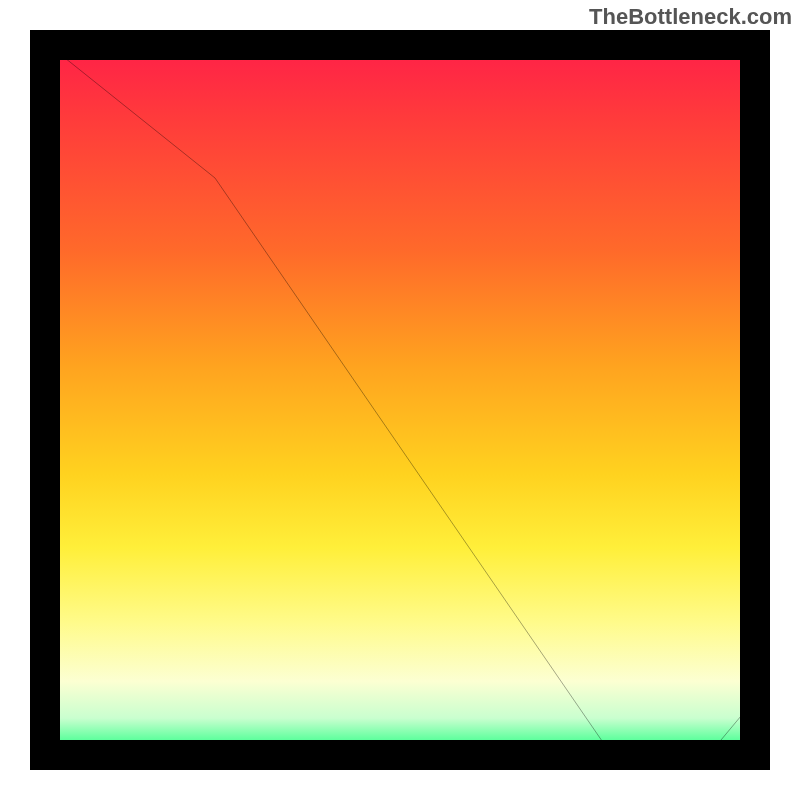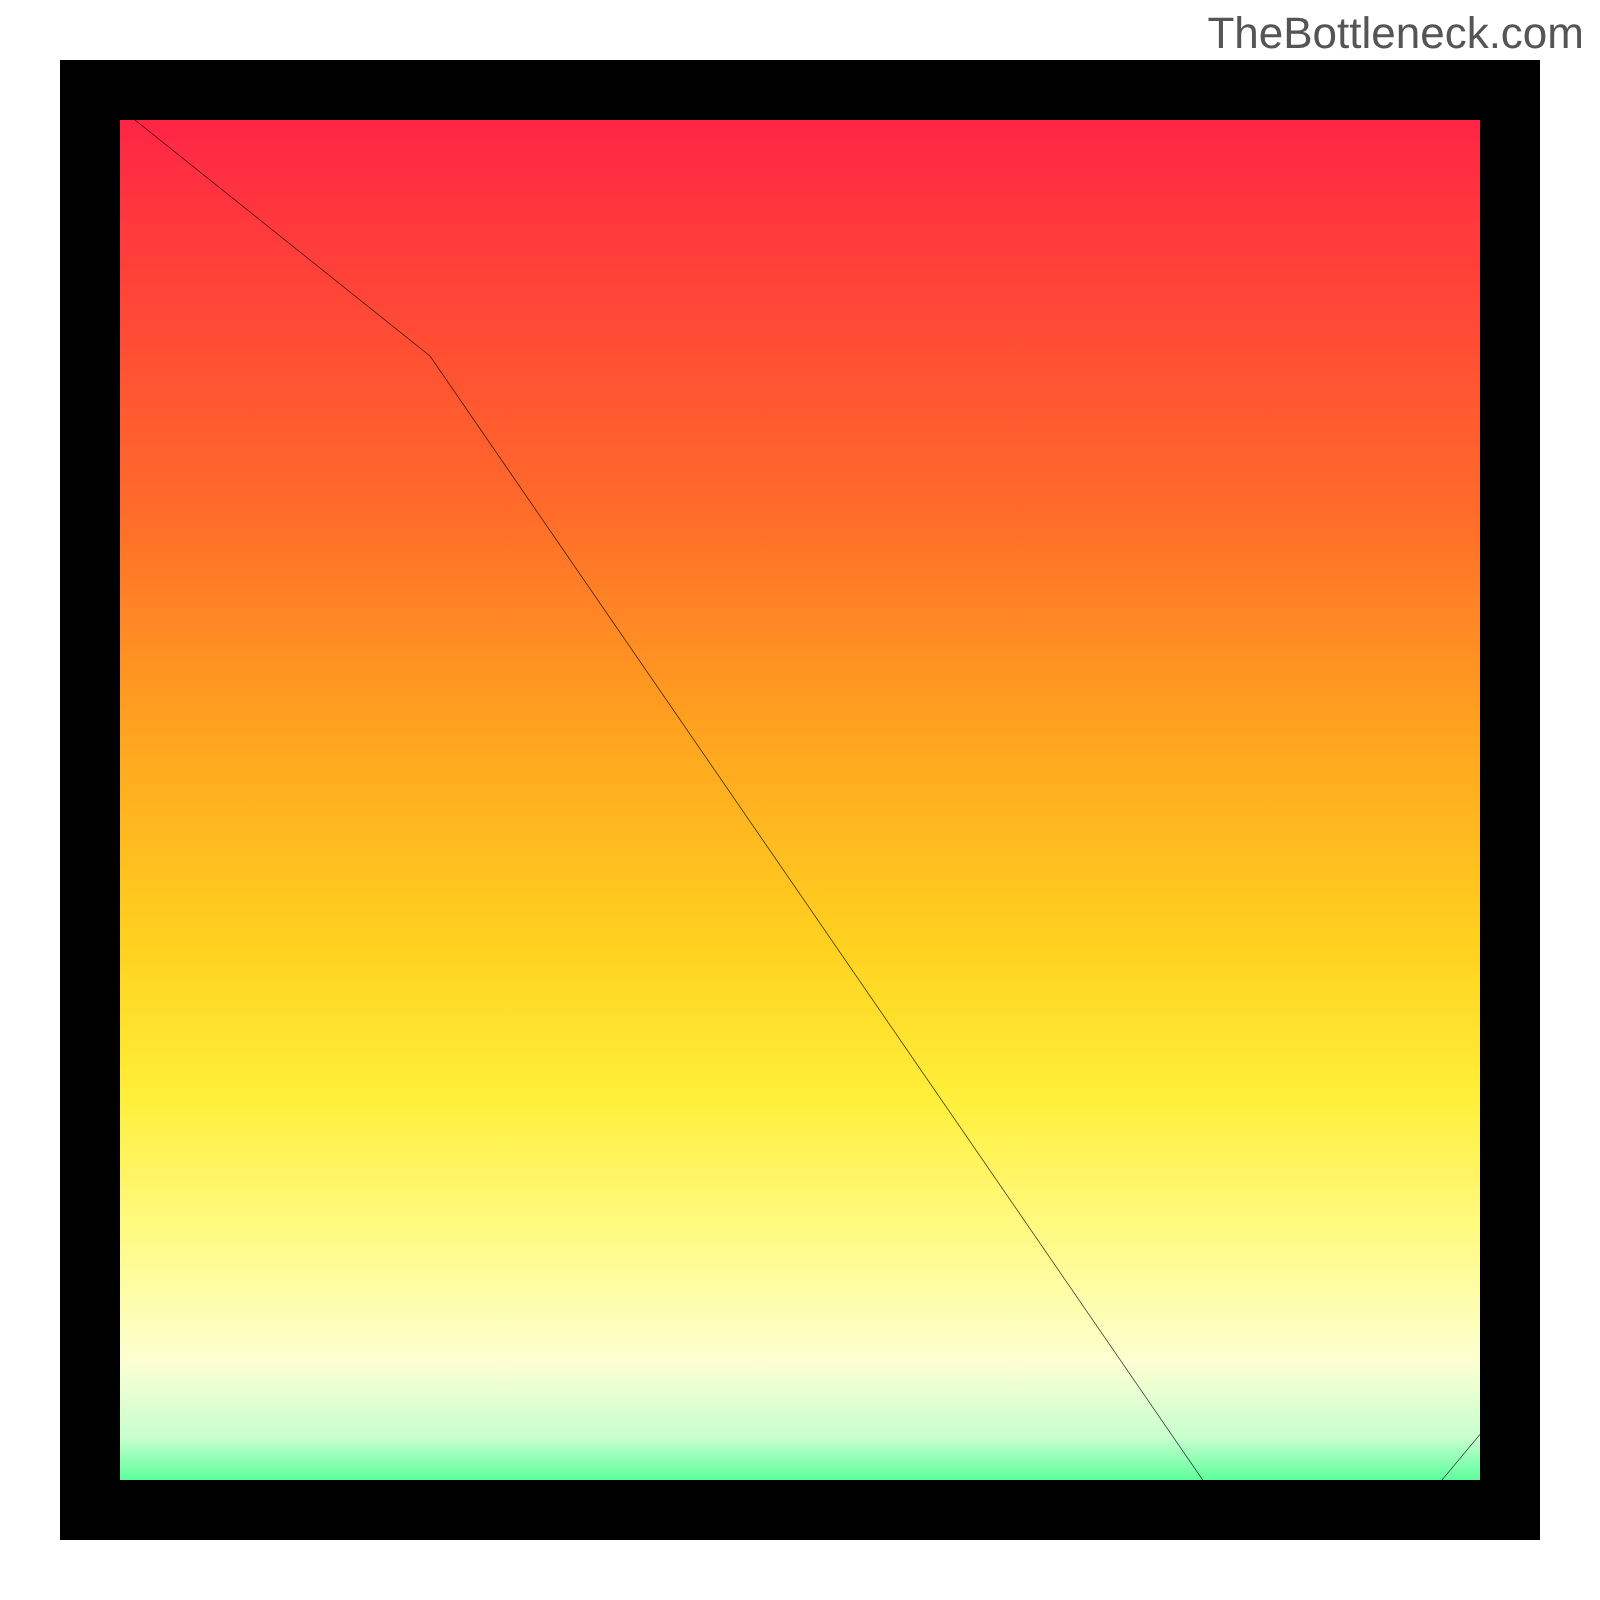--- a/index.html
+++ b/index.html
@@ -11,21 +11,21 @@
     height: 800px;
     overflow: hidden;
     position: relative;
   }
   .watermark {
     position: absolute;
     top: 4px;
     right: 8px;
     color: #555;
     font-size: 22px;
-    font-weight: normal;
+    font-weight: bold;
     z-index: 10;
   }
   .chart-area {
     position: absolute;
     top: 30px;
     left: 30px;
     width: 740px;
     height: 740px;
   }
   .plot-inner {

